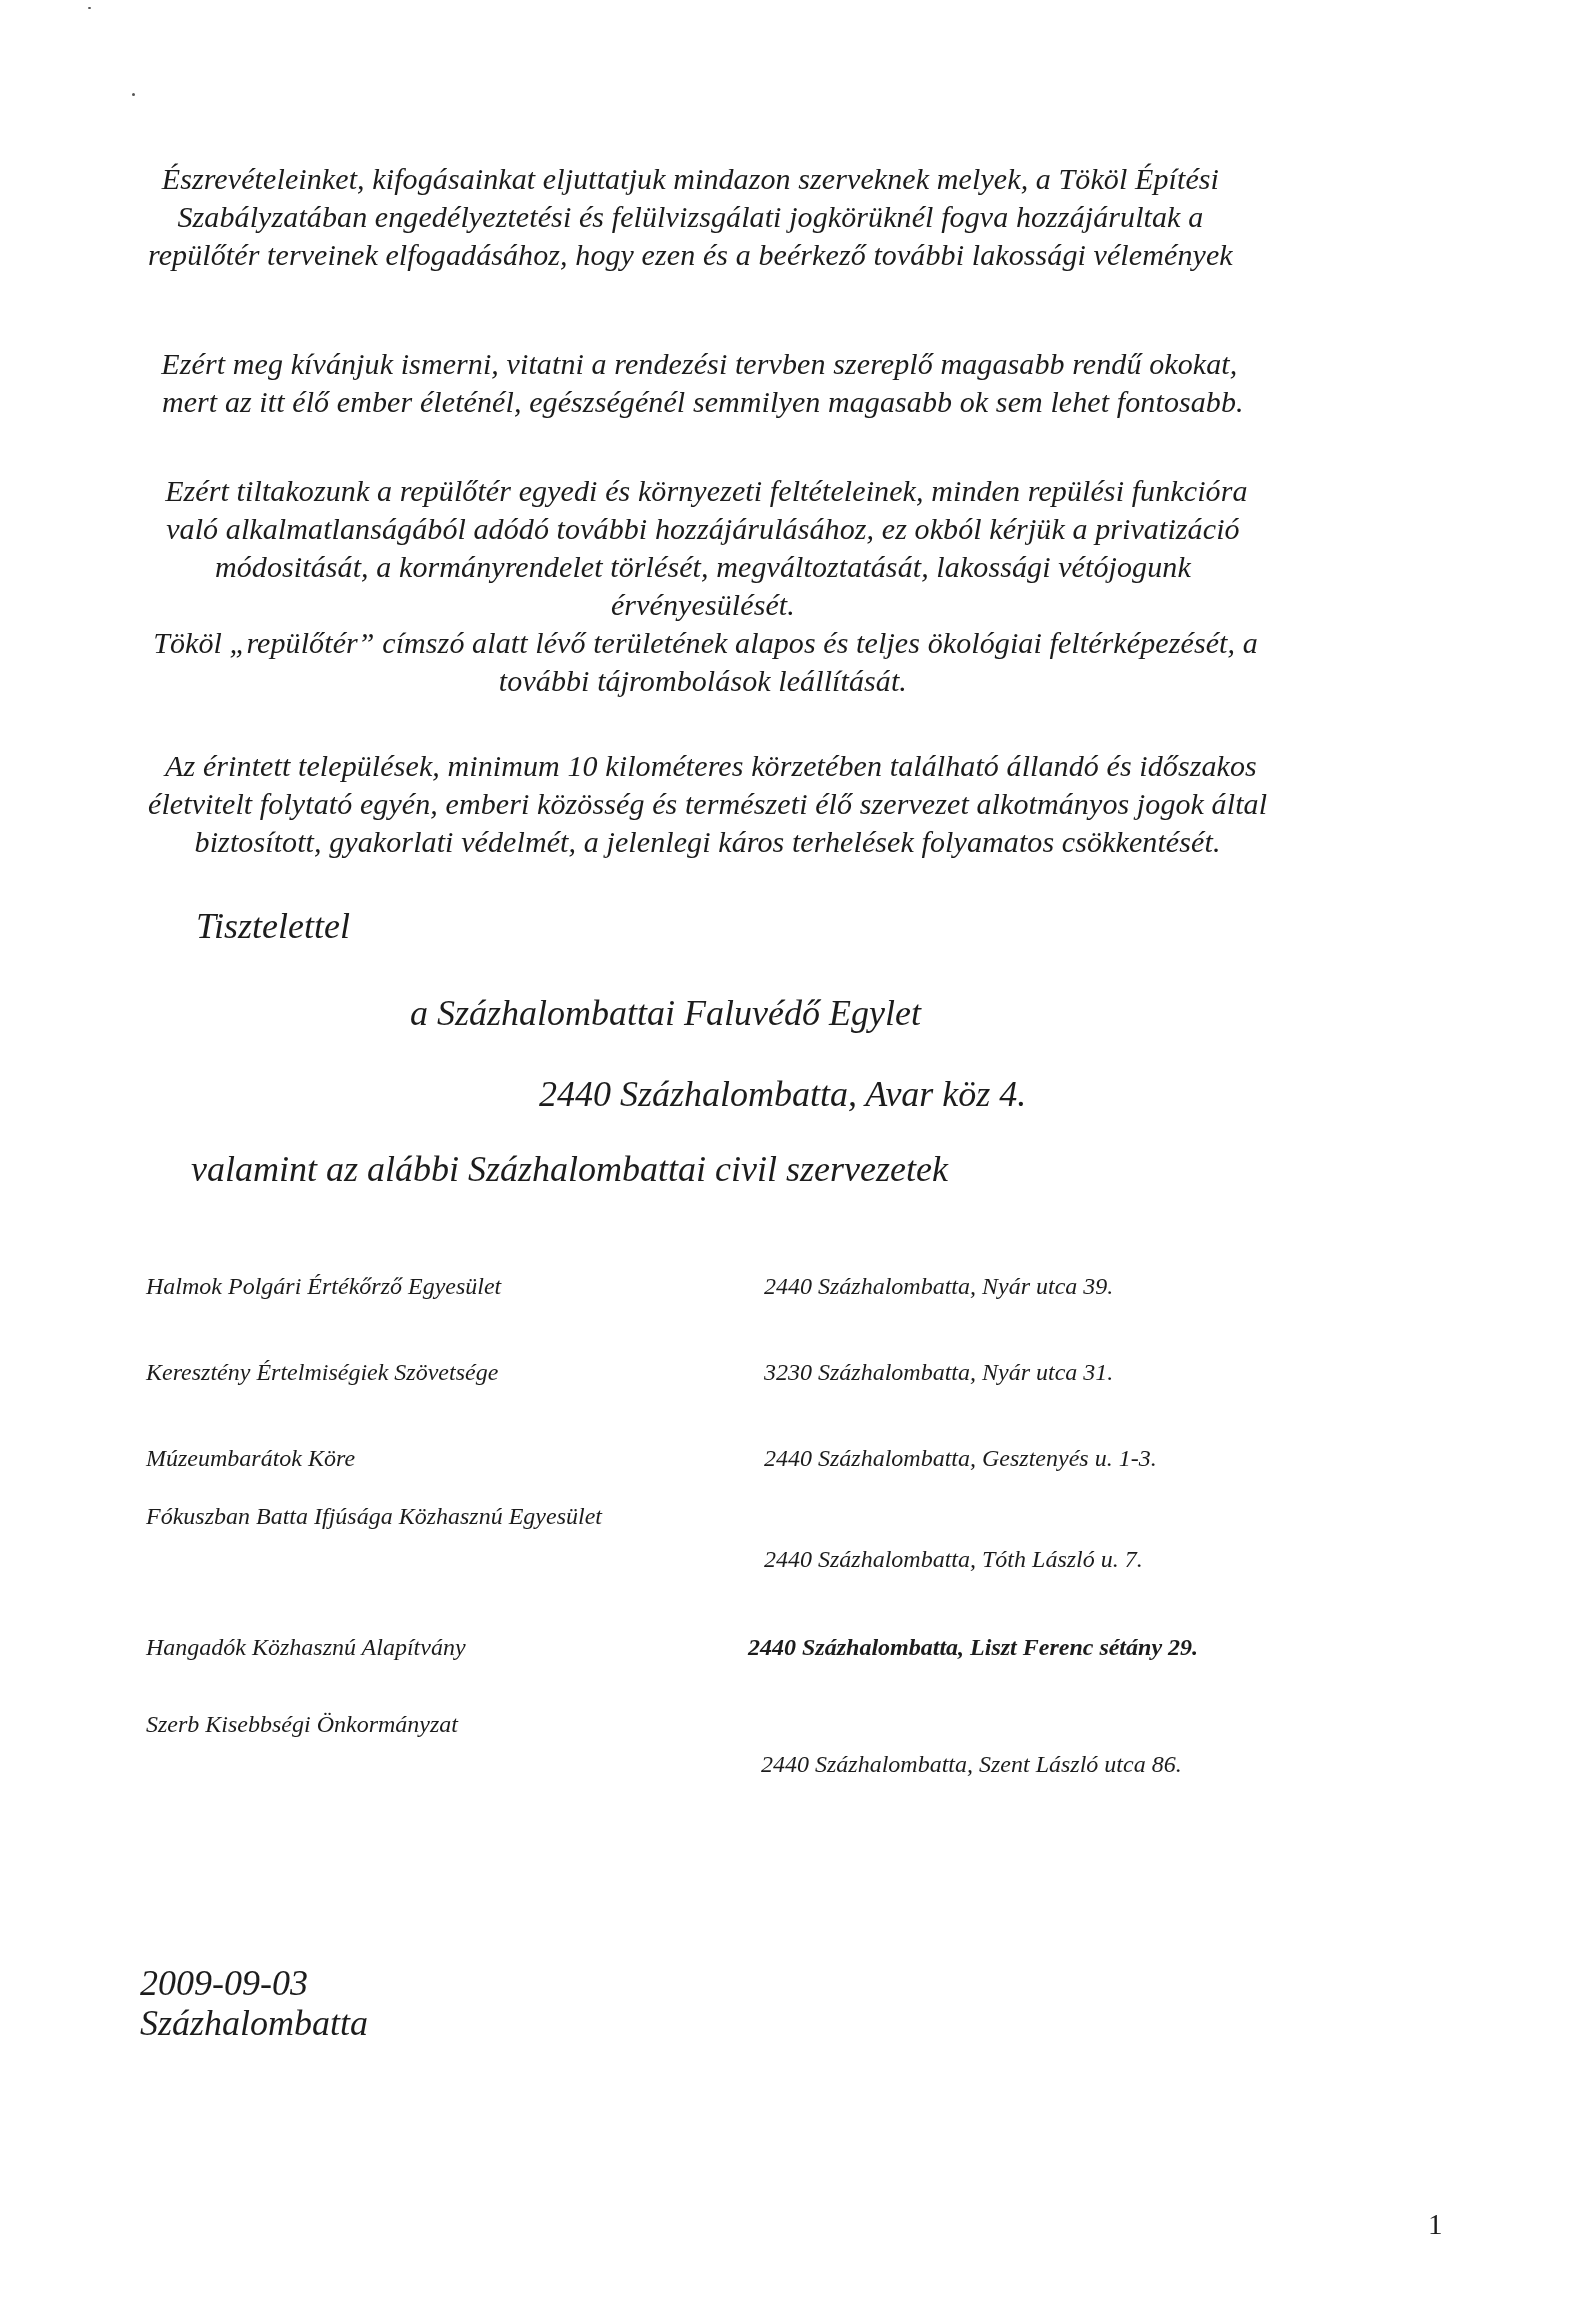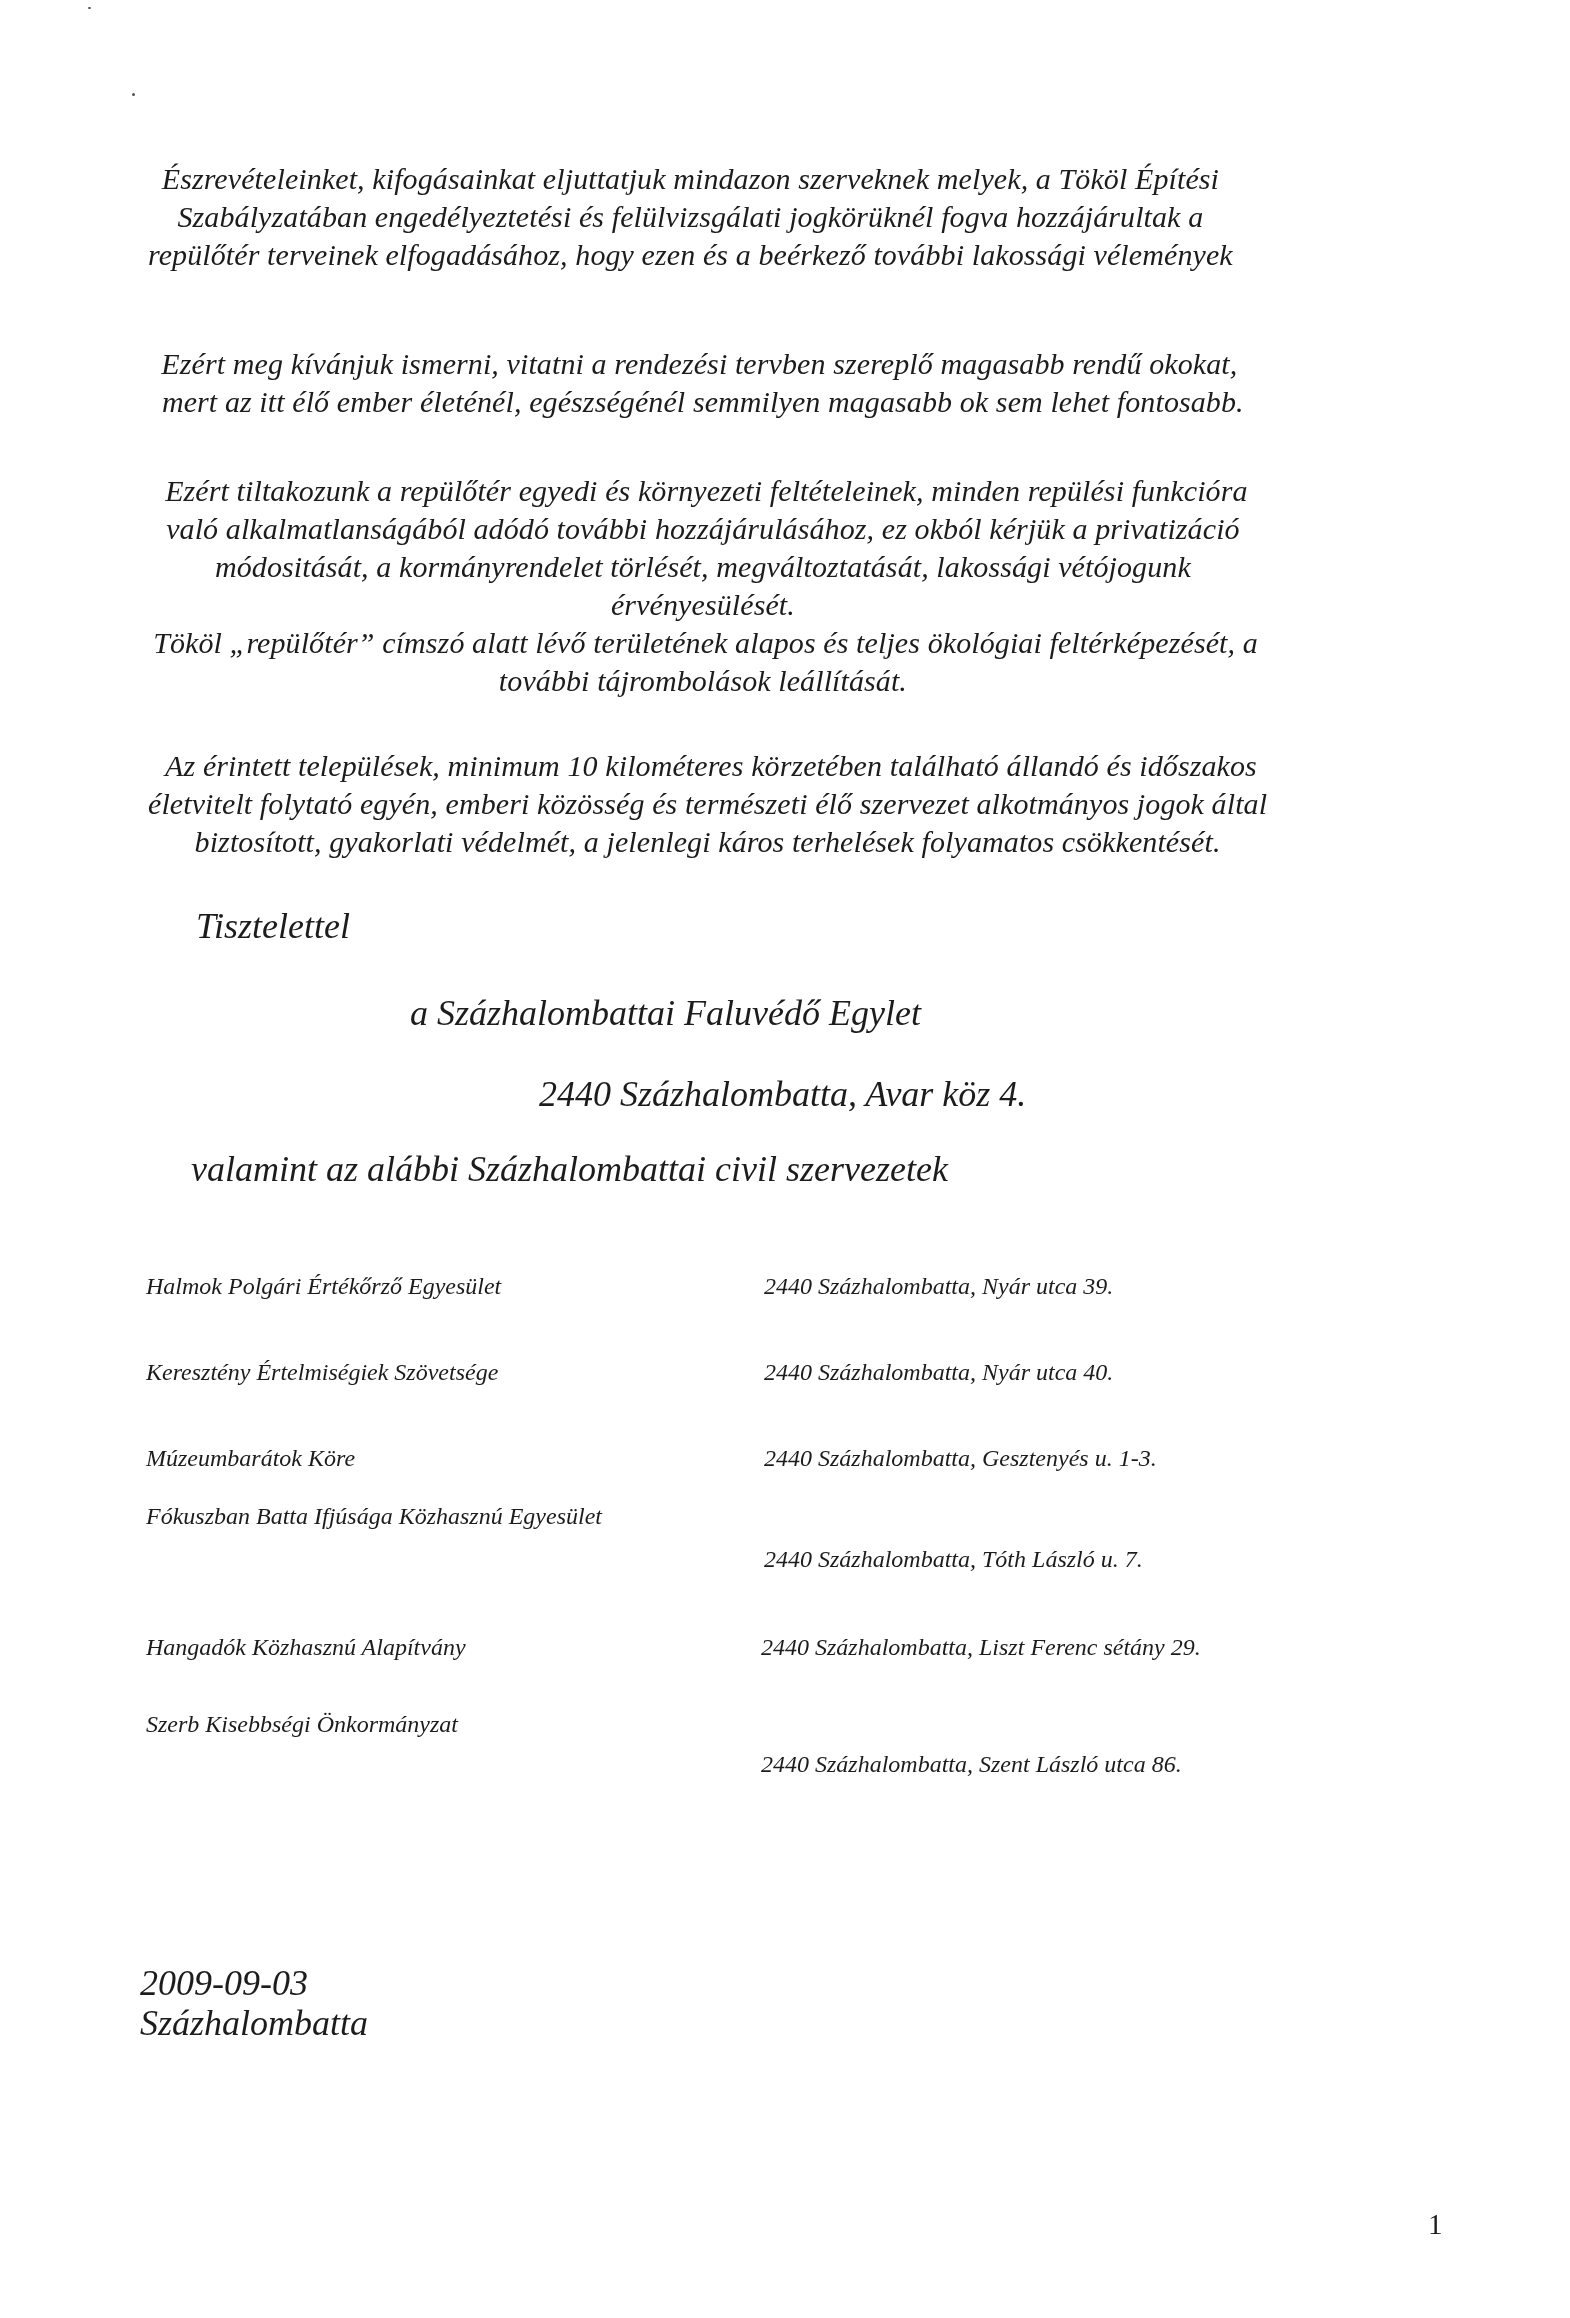--- a/index.html
+++ b/index.html
@@ -53,33 +53,33 @@
 <div class="line" style="left:410px; top:994px;">a Százhalombattai Faluvédő Egylet</div>
 <div class="line" style="left:539px; top:1075px;">2440 Százhalombatta, Avar köz 4.</div>
 <div class="line" style="left:191px; top:1150px;">valamint az alábbi Százhalombattai  civil szervezetek</div>
 
 <div class="org-row" style="top:1267px;">
   <span class="org-name">Halmok Polgári Értékőrző Egyesület</span>
   <span class="org-addr">2440 Százhalombatta, Nyár utca 39.</span>
 </div>
 <div class="org-row" style="top:1353px;">
   <span class="org-name">Keresztény Értelmiségiek Szövetsége</span>
-  <span class="org-addr">2440 Százhalombatta, Nyár utca 40.</span>
+  <span class="org-addr">3230 Százhalombatta, Nyár utca 31.</span>
 </div>
 <div class="org-row" style="top:1439px;">
   <span class="org-name">Múzeumbarátok Köre</span>
   <span class="org-addr">2440 Százhalombatta, Gesztenyés u. 1-3.</span>
 </div>
 <div class="org-row" style="top:1497px; height:103px;">
   <span class="org-name">Fókuszban Batta  Ifjúsága Közhasznú Egyesület</span>
   <span class="org-addr" style="top:43px;">2440 Százhalombatta, Tóth László u. 7.</span>
 </div>
 <div class="org-row" style="top:1628px;">
   <span class="org-name">Hangadók Közhasznú Alapítvány</span>
-  <span class="org-addr" style="left:615px;">2440 Százhalombatta, Liszt Ferenc sétány 29.</span>
+  <span class="org-addr" style="left:602px;font-weight:bold;">2440 Százhalombatta, Liszt Ferenc sétány 29.</span>
 </div>
 <div class="org-row" style="top:1705px;">
   <span class="org-name">Szerb Kisebbségi Önkormányzat</span>
   <span class="org-addr" style="left:615px;margin-top:40px;">2440 Százhalombatta, Szent László utca 86.</span>
 </div>
 
 <div class="line" style="left:140px; top:1964px;">2009-09-03</div>
 <div class="line" style="left:140px; top:2004px;">Százhalombatta</div>
 
 <div class="pagenum">1</div>

